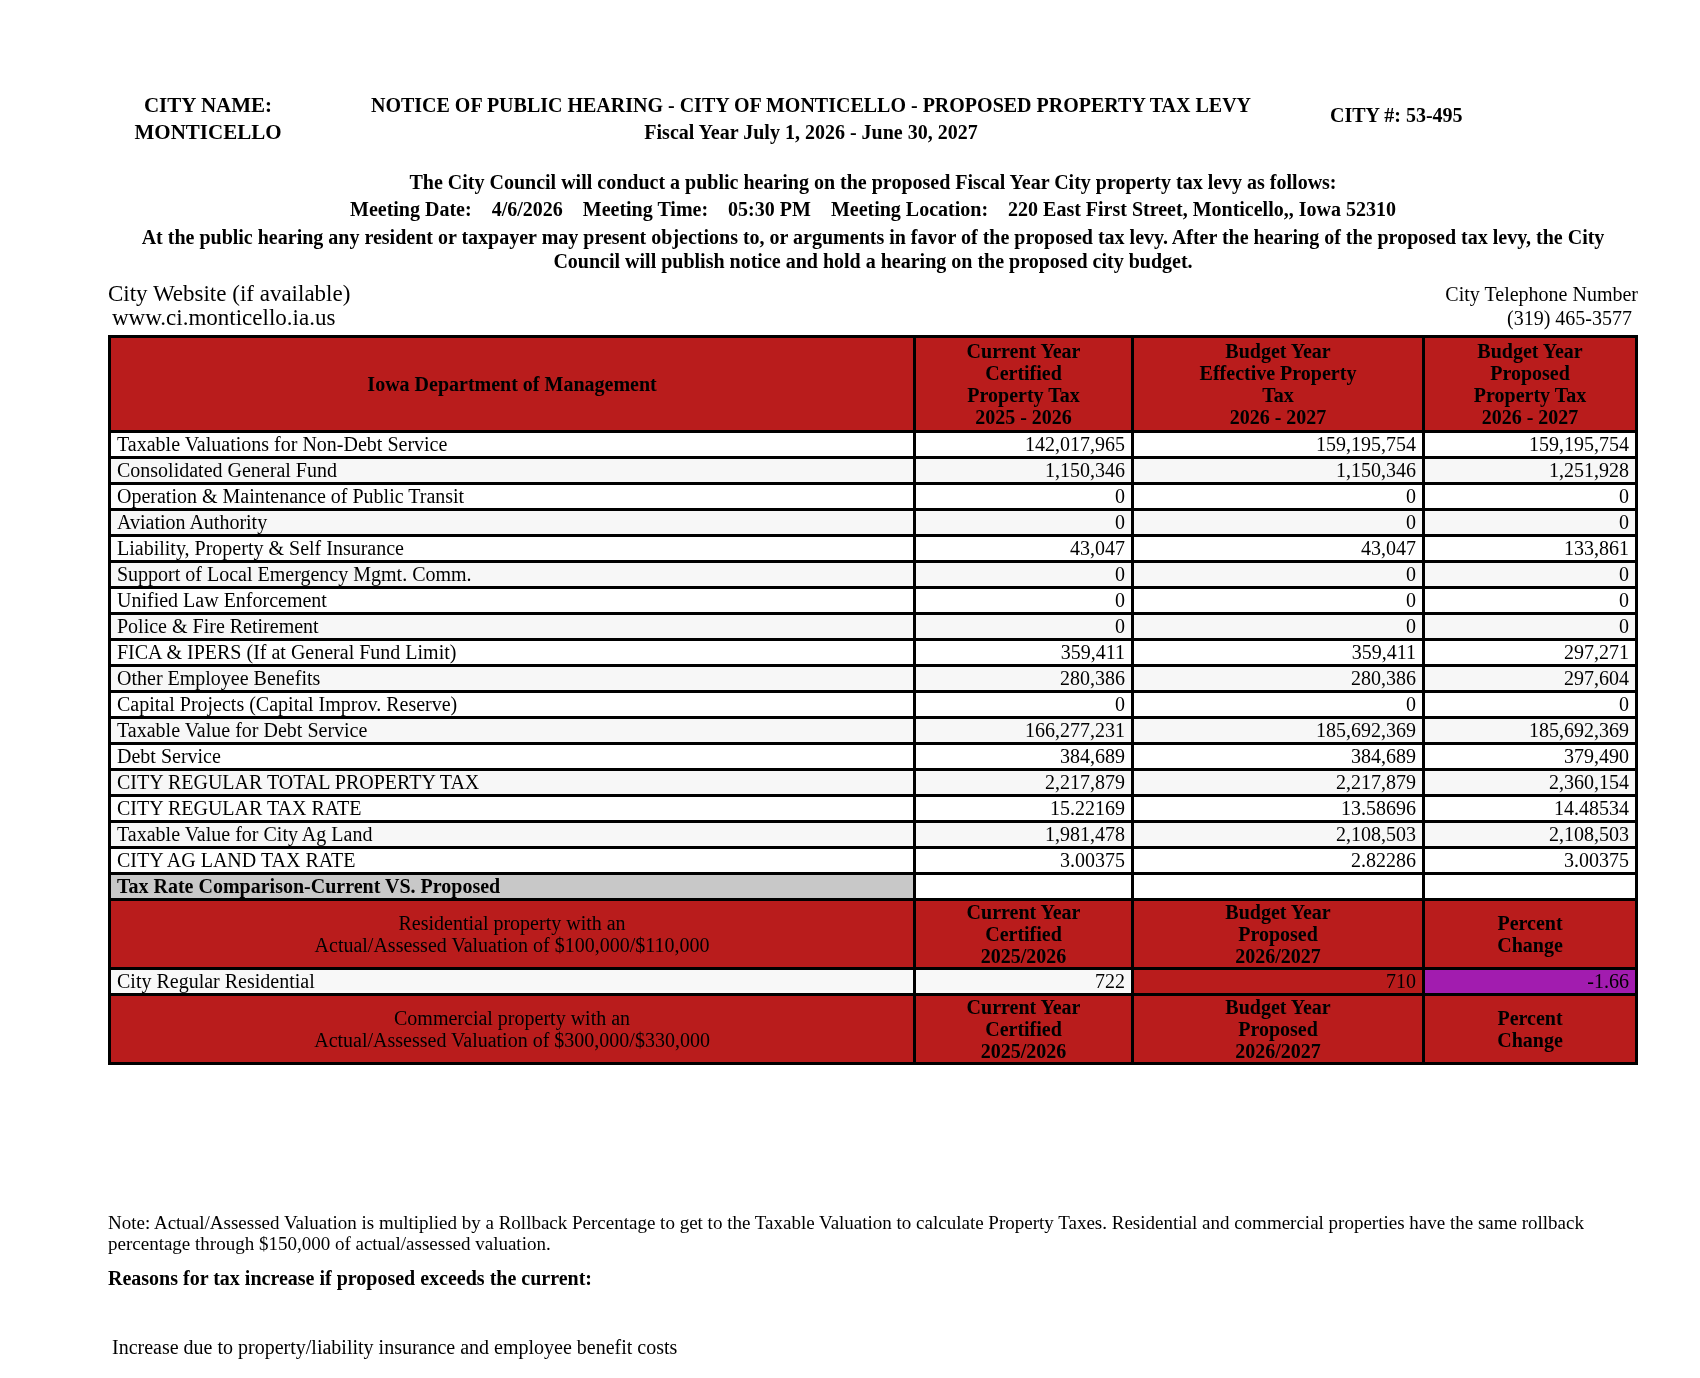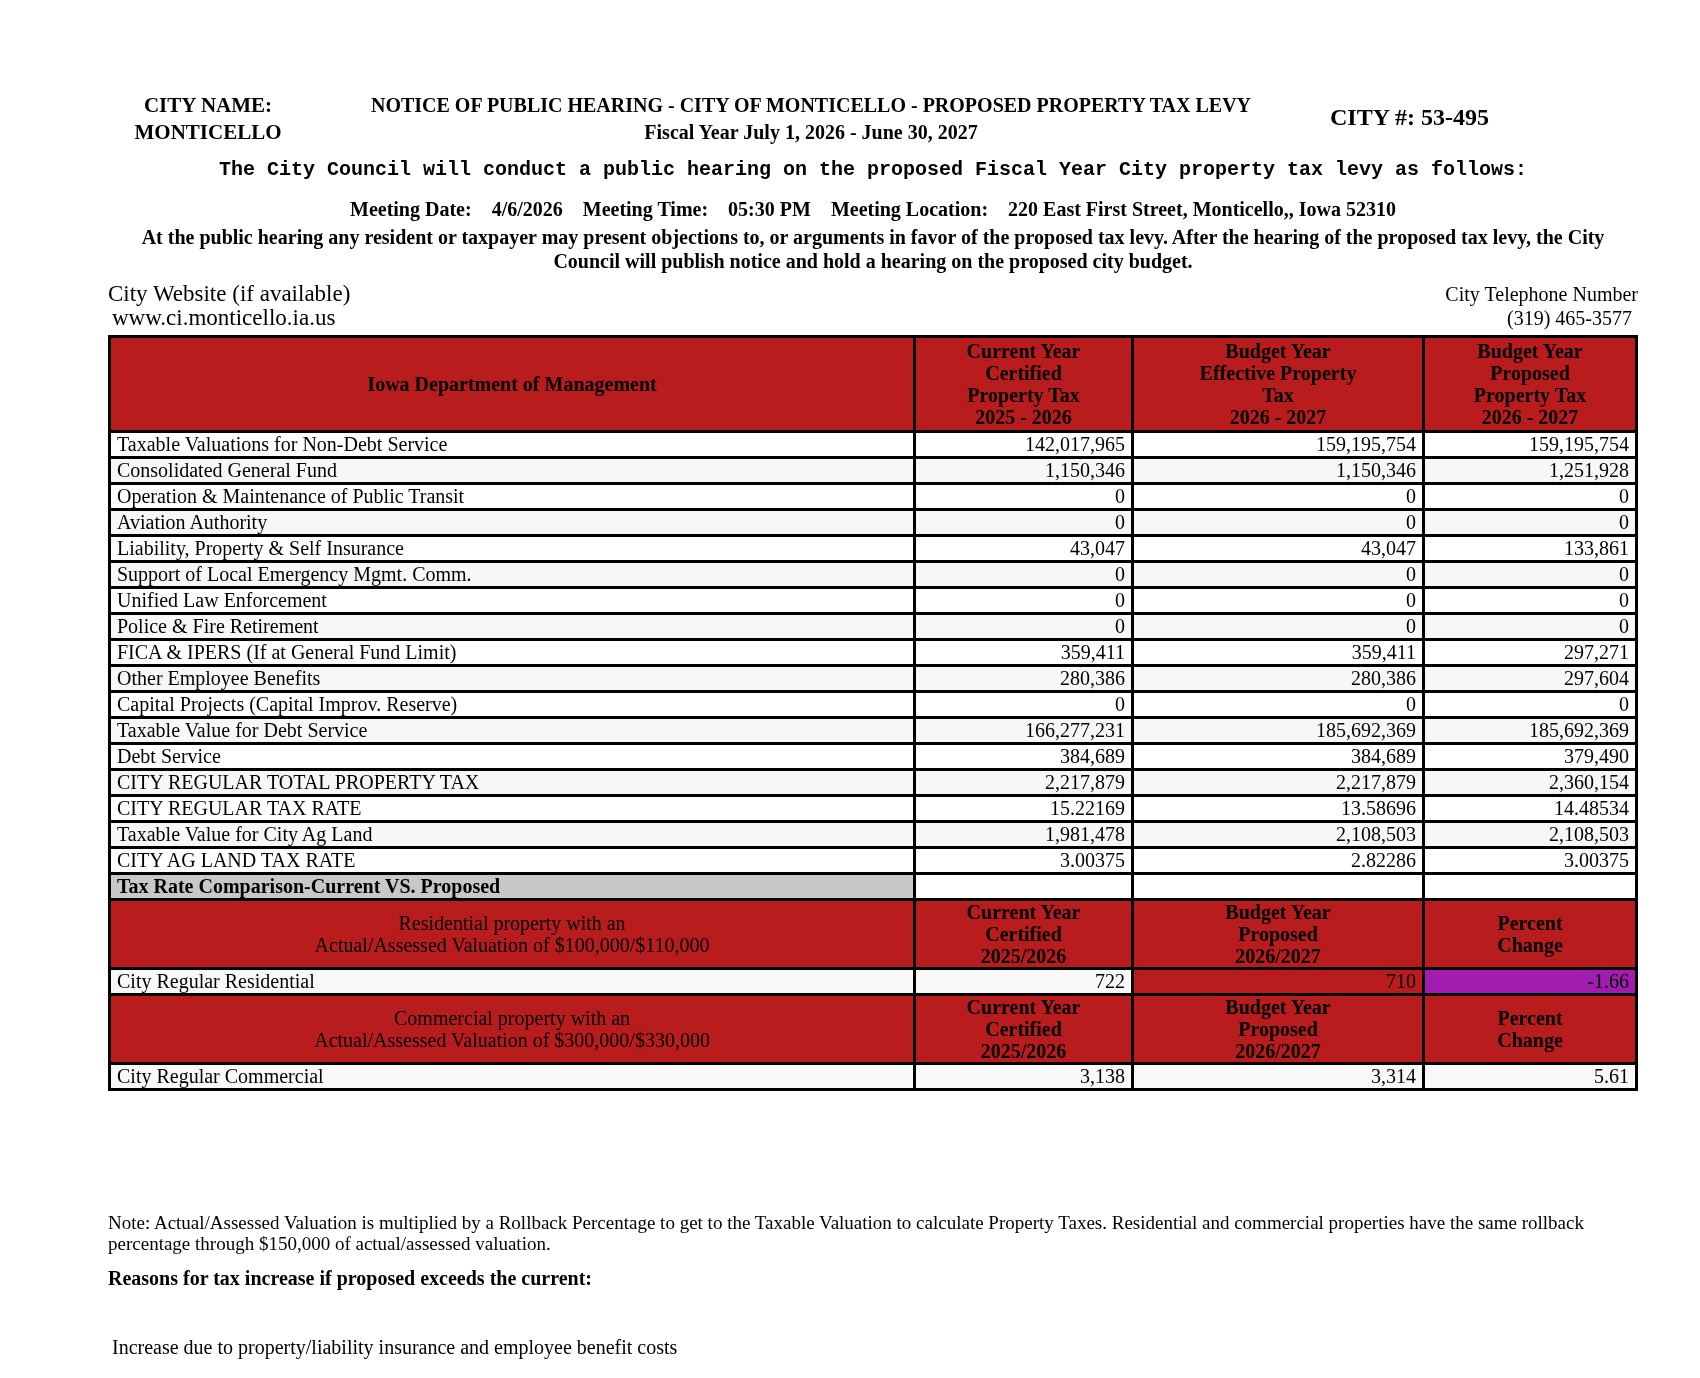--- a/index.html
+++ b/index.html
@@ -1,20 +1,20 @@
 <!DOCTYPE html>
 <html><head>
 <meta charset="utf-8">
 <style>
   html, body { margin:0; padding:0; background:#ffffff; }
   body { width:1700px; height:1378px; position:relative; font-family:"Liberation Serif", "DejaVu Serif", serif; color:#000; overflow:hidden; }
   .abs { position:absolute; }
   .hdr-left { left:118px; top:92px; width:180px; text-align:center; font-size:21px; line-height:27px; font-weight:bold; }
   .hdr-center { left:316px; top:92px; width:990px; text-align:center; font-size:20px; line-height:27px; font-weight:bold; }
-  .hdr-right { left:1330px; top:104px; font-size:24px; font-weight:bold; }
+  .hdr-right { left:1330px; top:104px; font-size:20px; font-weight:bold; }
   .intro { left:108px; width:1530px; text-align:center; font-size:20px; font-weight:bold; line-height:24px; }
   .web { left:108px; top:282px; font-size:23px; line-height:24px; }
   .phone { right:62px; top:282px; font-size:20px; line-height:24px; text-align:right; }
   table.main { position:absolute; left:108px; top:335px; width:1530px; border-collapse:collapse; font-size:20px; }
   table.main td, table.main th { border:3px solid #000; padding:0 6px; height:23px; line-height:23px; }
   table.main th { font-weight:bold; background:#b91c1c; text-align:center; line-height:22px; }
   table.main td.num { text-align:right; }
   table.main tr:nth-child(even) td { background:#f7f7f7; }
   table.main tr.row td { height:23px; }
   .col1 { width:797px; }
@@ -35,21 +35,21 @@
 <div class="abs hdr-left">
   <div>CITY NAME:</div>
   <div>MONTICELLO</div>
 </div>
 <div class="abs hdr-center">
   <div>NOTICE OF PUBLIC HEARING - CITY OF MONTICELLO - PROPOSED PROPERTY TAX LEVY</div>
   <div>Fiscal Year July 1, 2026 - June 30, 2027</div>
 </div>
 <div class="abs hdr-right">CITY #: 53-495</div>
 
-<div class="abs intro" style="top:158px;font-family:Liberation Mono, monospace;">The City Council will conduct a public hearing on the proposed Fiscal Year City property tax levy as follows:</div>
+<div class="abs intro" style="top:170px;">The City Council will conduct a public hearing on the proposed Fiscal Year City property tax levy as follows:</div>
 <div class="abs intro" style="top:197px;">
   <span>Meeting Date:</span>&nbsp;&nbsp;&nbsp;
   <span>4/6/2026</span>&nbsp;&nbsp;&nbsp;
   <span>Meeting Time:</span>&nbsp;&nbsp;&nbsp;
   <span>05:30 PM</span>&nbsp;&nbsp;&nbsp;
   <span>Meeting Location:</span>&nbsp;&nbsp;&nbsp;
   <span>220 East First Street, Monticello,, Iowa 52310</span>
 </div>
 <div class="abs intro" style="top:225px; left:118px; width:1510px;">At the public hearing any resident or taxpayer may present objections to, or arguments in favor of the proposed tax levy. After the hearing of the proposed tax levy, the City Council will publish notice and hold a hearing on the proposed city budget.</div>
 
@@ -237,24 +237,18 @@
       <th>
           <div>Budget Year</div>
           <div>Proposed</div>
           <div>2026/2027</div>
         </th>
       <th>
           <div>Percent</div>
           <div>Change</div>
         </th>
     </tr>
-    <tr>
-      <td class="plain" style="background:#f8f8f8 !important;">City Regular Commercial</td>
-      <td class="num" style="background:#f8f8f8;">3,138</td>
-      <td class="num" style="background:#f8f8f8;">3,314</td>
-      <td class="num" style="background:#f8f8f8;">5.61</td>
-    </tr>
   </tbody>
 </table>
 
 <div class="abs note">Note: Actual/Assessed Valuation is multiplied by a Rollback Percentage to get to the Taxable Valuation to calculate Property Taxes. Residential and commercial properties have the same rollback percentage through $150,000 of actual/assessed valuation.</div>
 <div class="abs reasons-h">Reasons for tax increase if proposed exceeds the current:</div>
 <div class="abs reasons">Increase due to property/liability insurance and employee benefit costs</div>
 
 </body></html>

